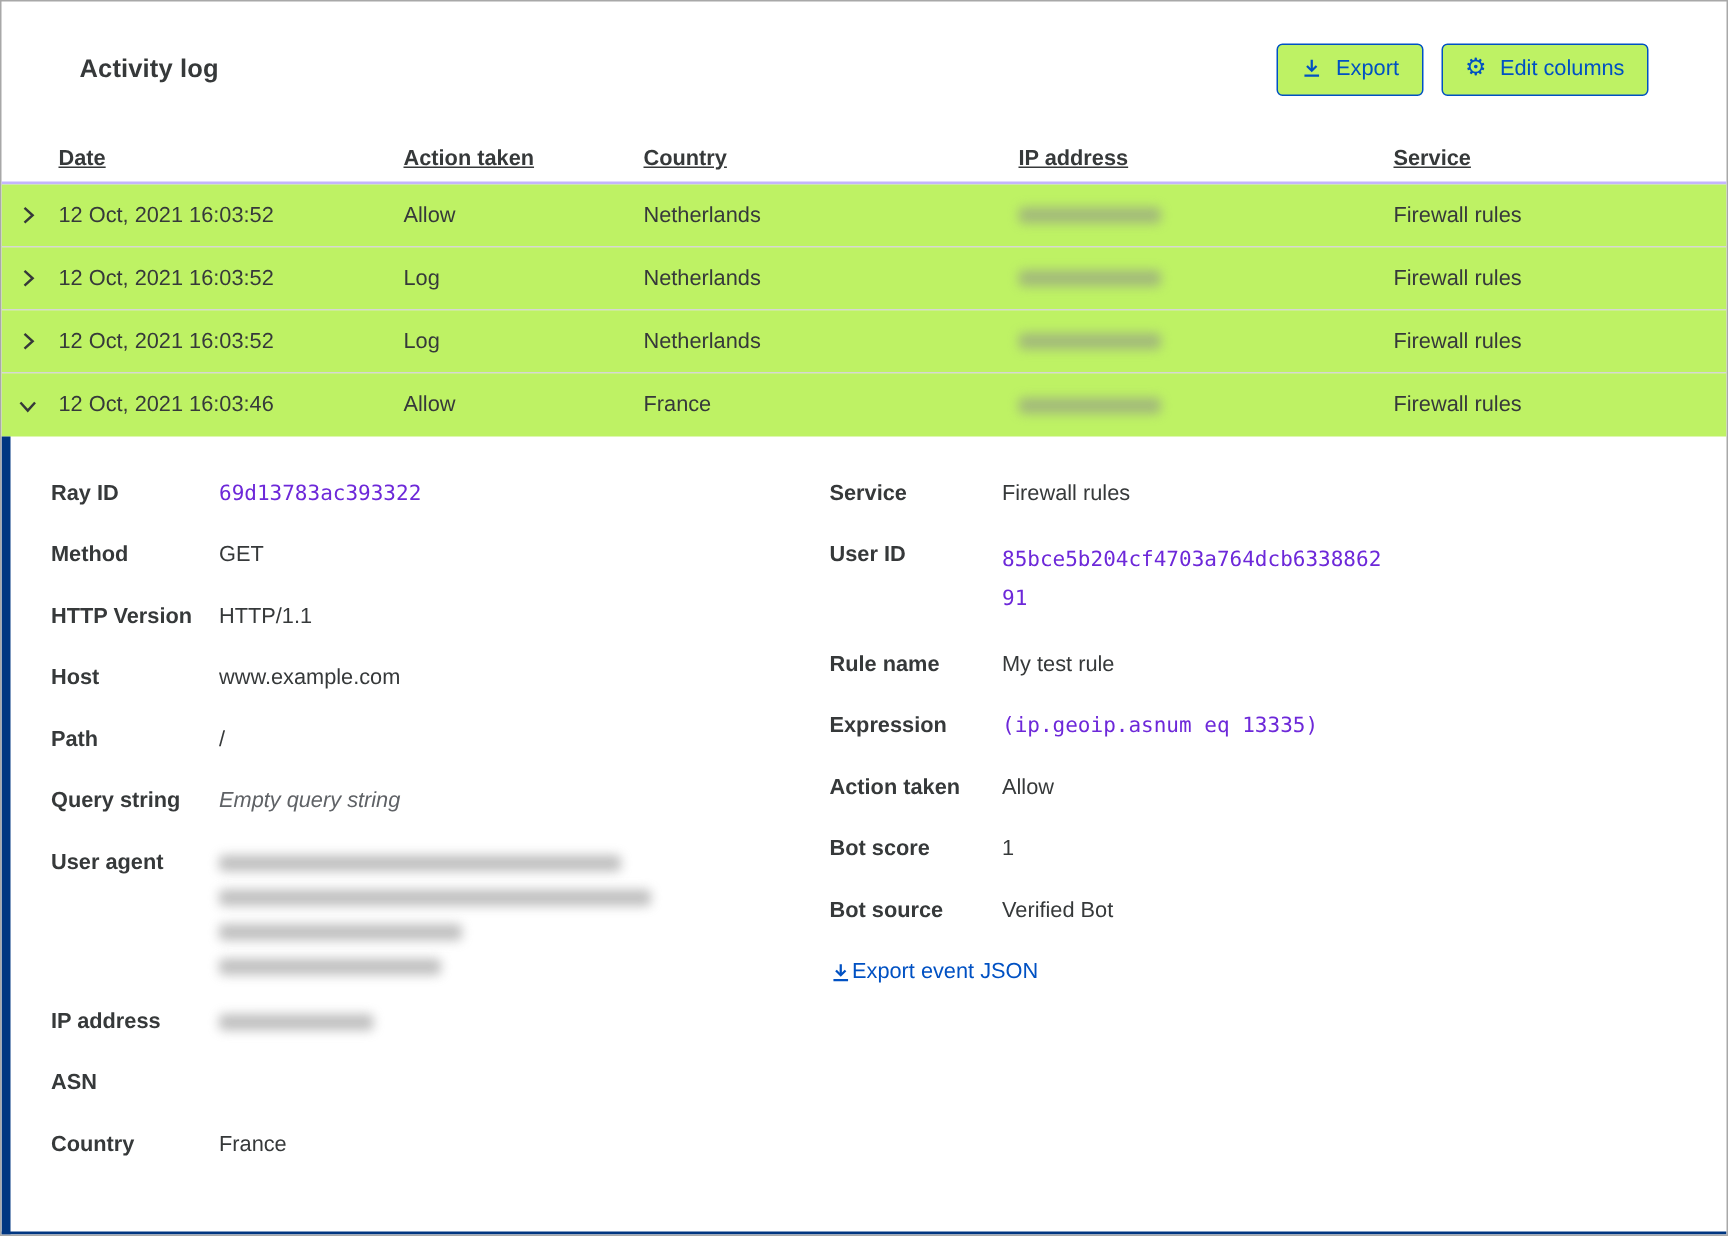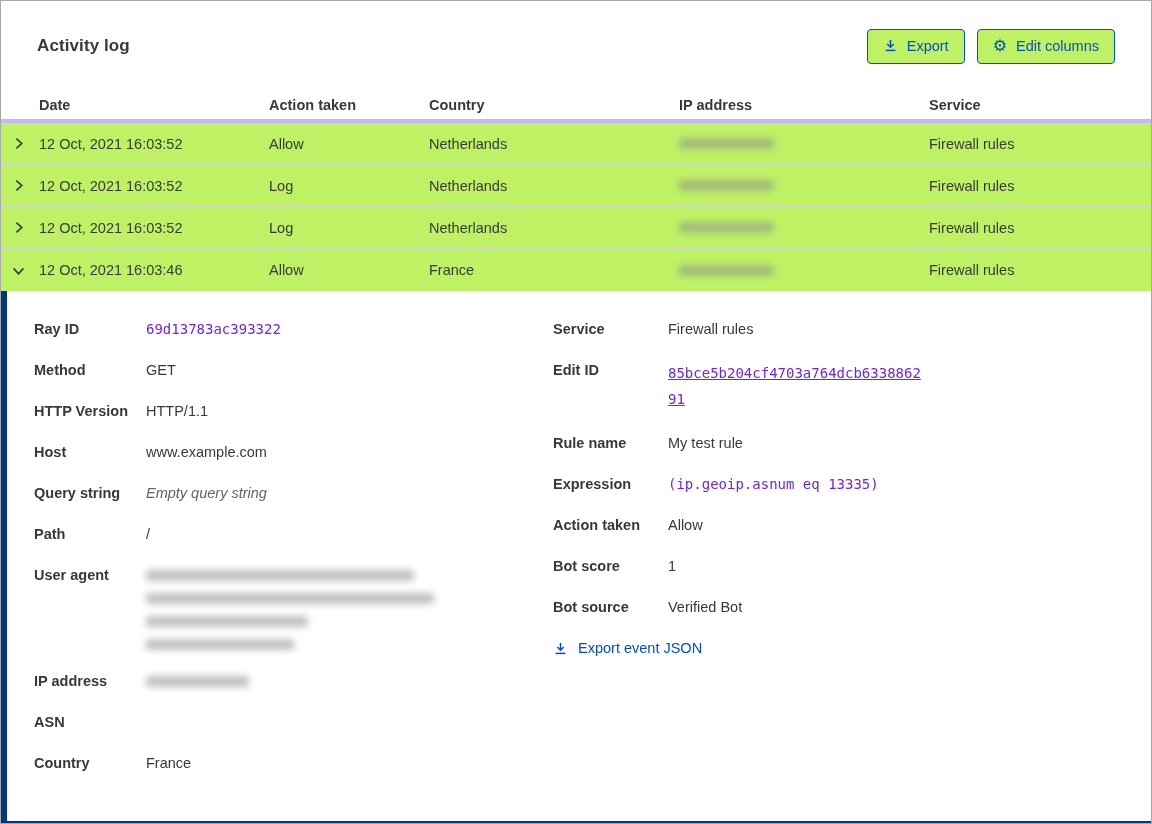--- a/index.html
+++ b/index.html
@@ -14,21 +14,21 @@
     border:1px solid #a8a8a8;
     background:#fff;
     display:flex; flex-direction:column;
     overflow:hidden;
   }
 
   
   .topbar {
     height:90px; flex:0 0 auto;
     display:flex; align-items:center; justify-content:space-between;
-    padding:0 36px;
+    padding:0 52px;
   }
   .page-title { font-size:17px; font-weight:700; color:#36393a; letter-spacing:.1px; }
   .topbar-actions { display:flex; gap:12px; }
   .btn {
     display:inline-flex; align-items:center; gap:9px;
     padding:7px 15px 8px 15px;
     border:1px solid #0051c3; border-radius:4px;
     background:#bef264; color:#0051c3;
     font-family:inherit; font-size:14.5px; cursor:pointer;
     line-height:18px;
@@ -38,21 +38,22 @@
 
   
   .grid-row {
     display:grid;
     grid-template-columns:38px 230px 160px 250px 250px 1fr;
     align-items:center;
   }
   .thead {
     height:32px; flex:0 0 auto;
     font-weight:700;
-    border-bottom:4px solid #c4b5fd;
+    border-bottom:2px solid #c4b5fd;
+    text-decoration:underline;
   }
   .trow {
     height:42px; flex:0 0 auto;
     border-bottom:1px solid #d6d6d6;
     cursor:pointer; background:#bef264;
   }
   .trow.expanded { border-bottom:none; }
   .chev-cell { padding-left:11px; display:flex; align-items:center; }
   .chev-cell svg { display:block; }
 
@@ -77,25 +78,25 @@
   .detail-col-left  { width:519px; flex:0 0 auto; }
   .detail-col-right { flex:1 1 auto; }
   .detail-row { display:flex; margin-bottom:21px; }
   .detail-label { flex:0 0 112px; font-weight:700; line-height:20px; }
   .detail-col-right .detail-label { flex:0 0 115px; }
   .detail-value { line-height:20px; color:#36393a; }
   .mono {
     font-family:"DejaVu Sans Mono","Liberation Mono",monospace;
     font-size:14px; color:#6d28d9;
   }
-  .wrap-id { width:256px; word-break:break-all; line-height:26px;text-decoration:underline; }
+  .wrap-id { width:256px; word-break:break-all; line-height:26px; }
   .italic-note { font-style:italic; color:#5f6266; }
 
   .export-json-link {
-    display:inline-flex; align-items:center; gap:10px;
+    display:inline-flex; align-items:center; 
     color:#0051c3; cursor:pointer; margin-top:0;
     line-height:20px;
   }
   .export-json-link svg { display:block; }
 </style>
 </head>
 <body>
 
 <div class="page">
 
@@ -201,26 +202,26 @@
       </div>
       <div class="detail-row">
         <div class="detail-label">HTTP Version</div>
         <div class="detail-value">HTTP/1.1</div>
       </div>
       <div class="detail-row">
         <div class="detail-label">Host</div>
         <div class="detail-value">www.example.com</div>
       </div>
       <div class="detail-row">
+        <div class="detail-label">Path</div>
+        <div class="detail-value">/</div>
+      </div>
+      <div class="detail-row">
         <div class="detail-label">Query string</div>
         <div class="detail-value italic-note">Empty query string</div>
-      </div>
-      <div class="detail-row">
-        <div class="detail-label">Path</div>
-        <div class="detail-value">/</div>
       </div>
       <div class="detail-row">
         <div class="detail-label">User agent</div>
         <div class="ua-blob-stack">
           <div class="blob" style="width:268px;"></div>
           <div class="blob" style="width:288px;"></div>
           <div class="blob" style="width:162px;"></div>
           <div class="blob" style="width:148px;"></div>
         </div>
       </div>
@@ -238,21 +239,21 @@
         <div class="detail-value">France</div>
       </div>
     </div>
 
     <div class="detail-col-right">
       <div class="detail-row">
         <div class="detail-label">Service</div>
         <div class="detail-value">Firewall rules</div>
       </div>
       <div class="detail-row">
-        <div class="detail-label">Edit ID</div>
+        <div class="detail-label">User ID</div>
         <div class="detail-value mono wrap-id">85bce5b204cf4703a764dcb633886291</div>
       </div>
       <div class="detail-row">
         <div class="detail-label">Rule name</div>
         <div class="detail-value">My test rule</div>
       </div>
       <div class="detail-row">
         <div class="detail-label">Expression</div>
         <div class="detail-value mono">(ip.geoip.asnum eq 13335)</div>
       </div>

